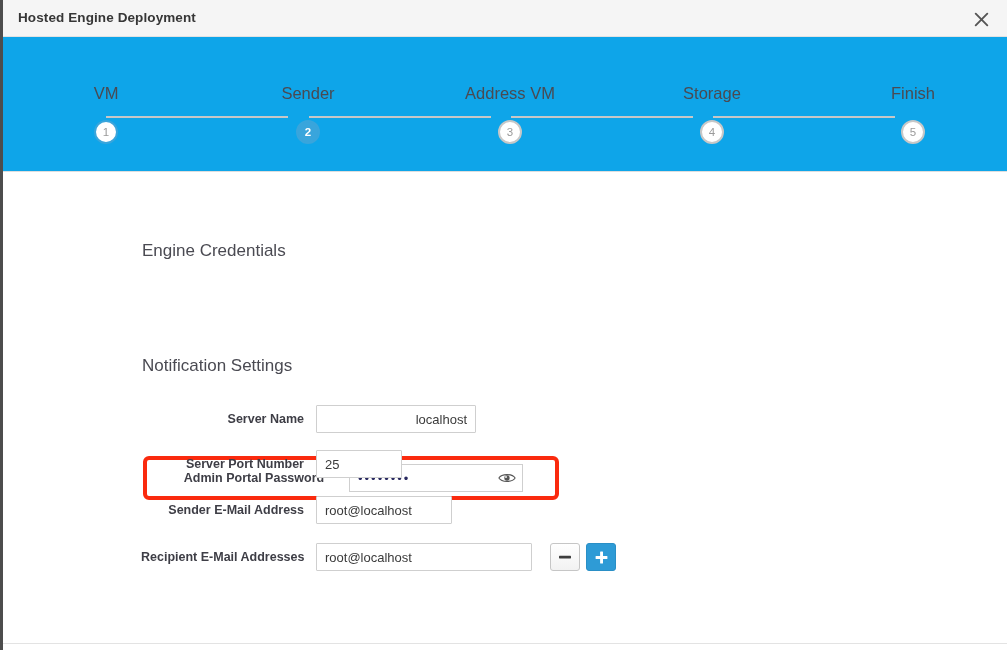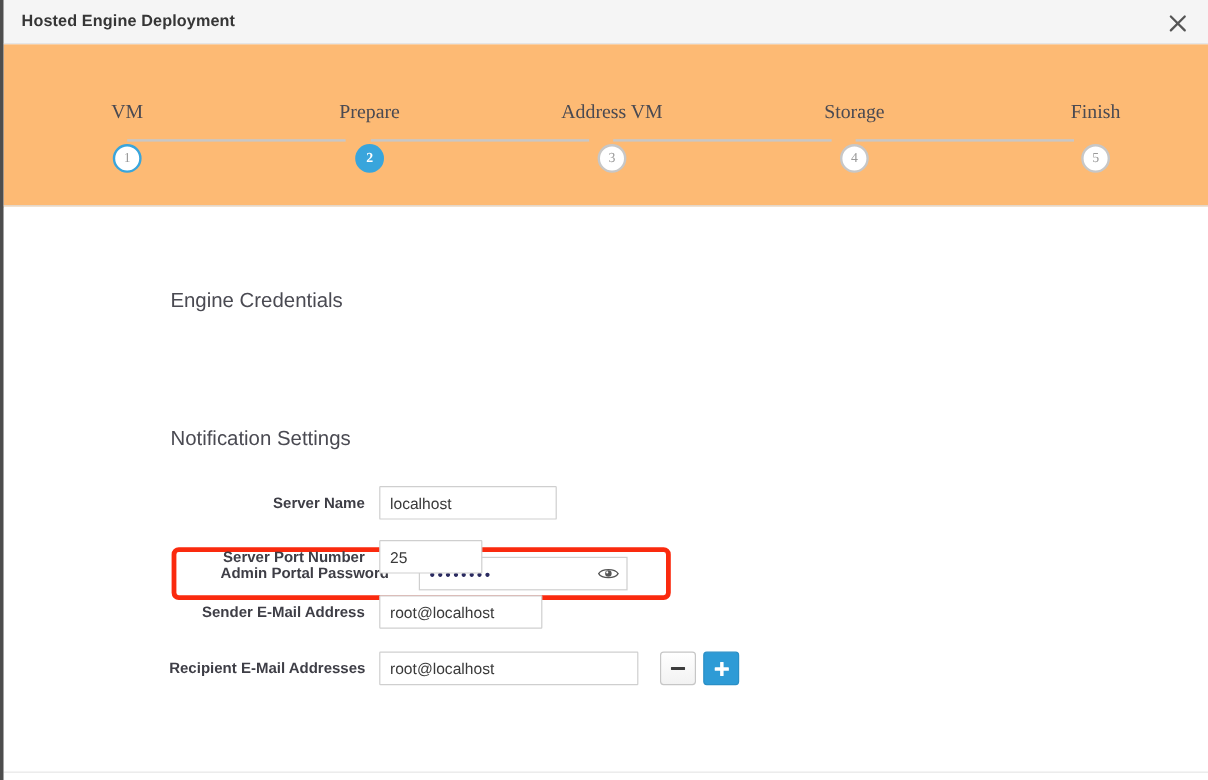--- a/index.html
+++ b/index.html
@@ -49,23 +49,22 @@
     color: #5b5b5b;
   }
   .close-btn svg { display: block; }
 
   
   .wizard {
     position: absolute;
     left: 0; top: 37px;
     width: 1004px;
     height: 135px;
-    background: #fdba74;
+    background: #0ea5e9;
     border-bottom: 1px solid #dedede;
-    font-family: Liberation Serif, serif;
   }
   .steps {
     position: absolute;
     left: 70px;
     top: 0;
     width: 870px;
     height: 135px;
   }
   .step {
     position: absolute;
@@ -267,21 +266,21 @@
       <div class="step-line" style="left:236px; width:182px;"></div>
       <div class="step-line" style="left:438px; width:182px;"></div>
       <div class="step-line" style="left:640px; width:182px;"></div>
 
       <div class="step" style="left:33px;">
         <div class="step-label">VM</div>
         <div class="step-circle done">1</div>
       </div>
 
       <div class="step" style="left:235px;">
-        <div class="step-label">Prepare</div>
+        <div class="step-label">Sender</div>
         <div class="step-circle active">2</div>
       </div>
 
       <div class="step" style="left:437px;">
         <div class="step-label">Address VM</div>
         <div class="step-circle">3</div>
       </div>
 
       <div class="step" style="left:639px;">
         <div class="step-label">Storage</div>
@@ -312,21 +311,21 @@
             <circle cx="8.9" cy="5.4" r="1" fill="#ffffff"></circle>
           </svg>
         </div>
       </div>
     </div>
 
     <div class="section-title" style="left:139px; top:183px;">Notification Settings</div>
 
     <div class="field-row" style="left:138px; top:232px;">
       <div class="field-label">Server Name</div>
-      <input class="text-input" style="width: 148px;" type="text" readonly="" value="localhost">
+      <input class="text-input" style="width: 160px; text-align: right;" type="text" readonly="" value="localhost">
     </div>
 
     <div class="field-row" style="left:138px; top:277px;">
       <div class="field-label">Server Port Number</div>
       <input class="text-input" style="width: 86px;" type="text" readonly="" value="25">
     </div>
 
     <div class="field-row" style="left:138px; top:323px;">
       <div class="field-label">Sender E-Mail Address</div>
       <input class="text-input" style="width: 136px;" type="text" readonly="" value="root@localhost">

